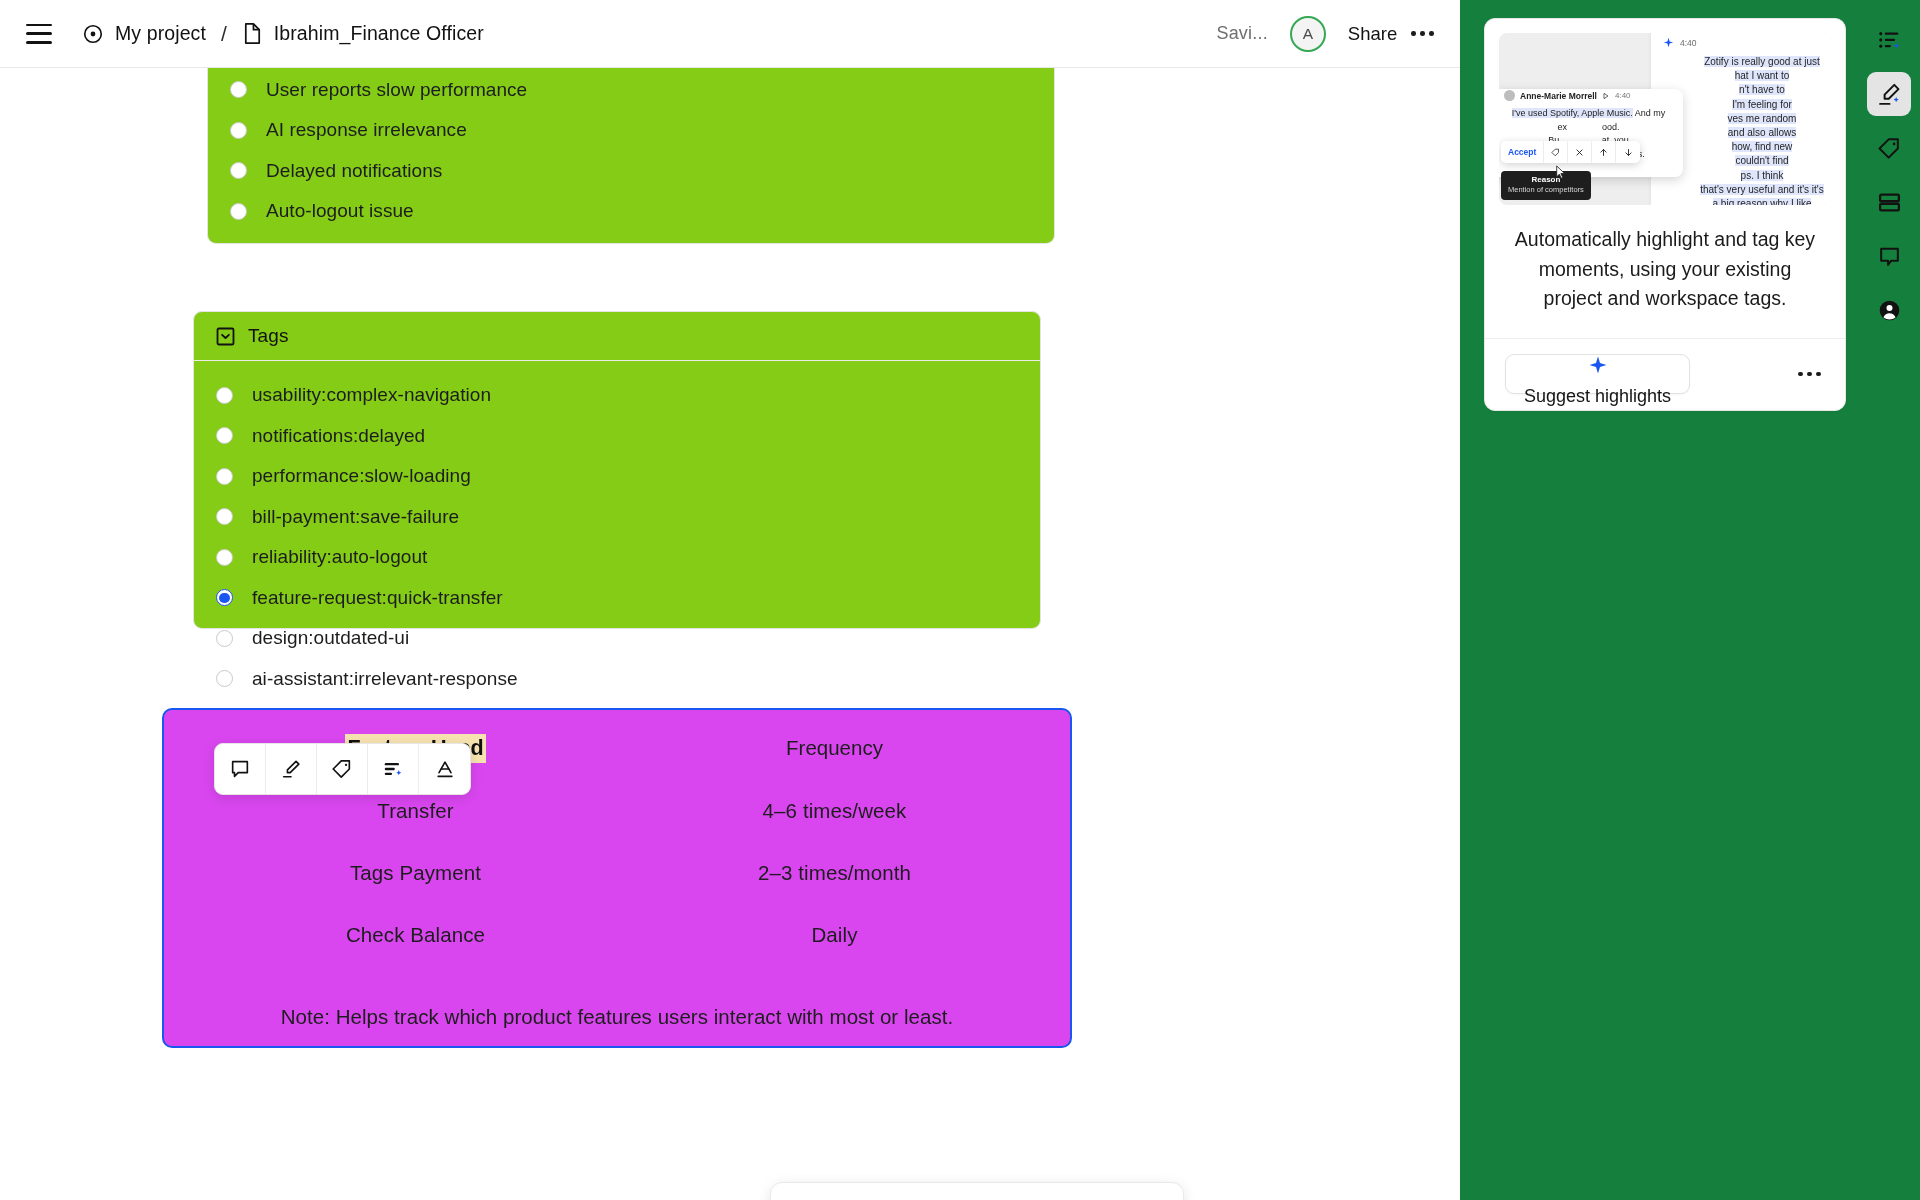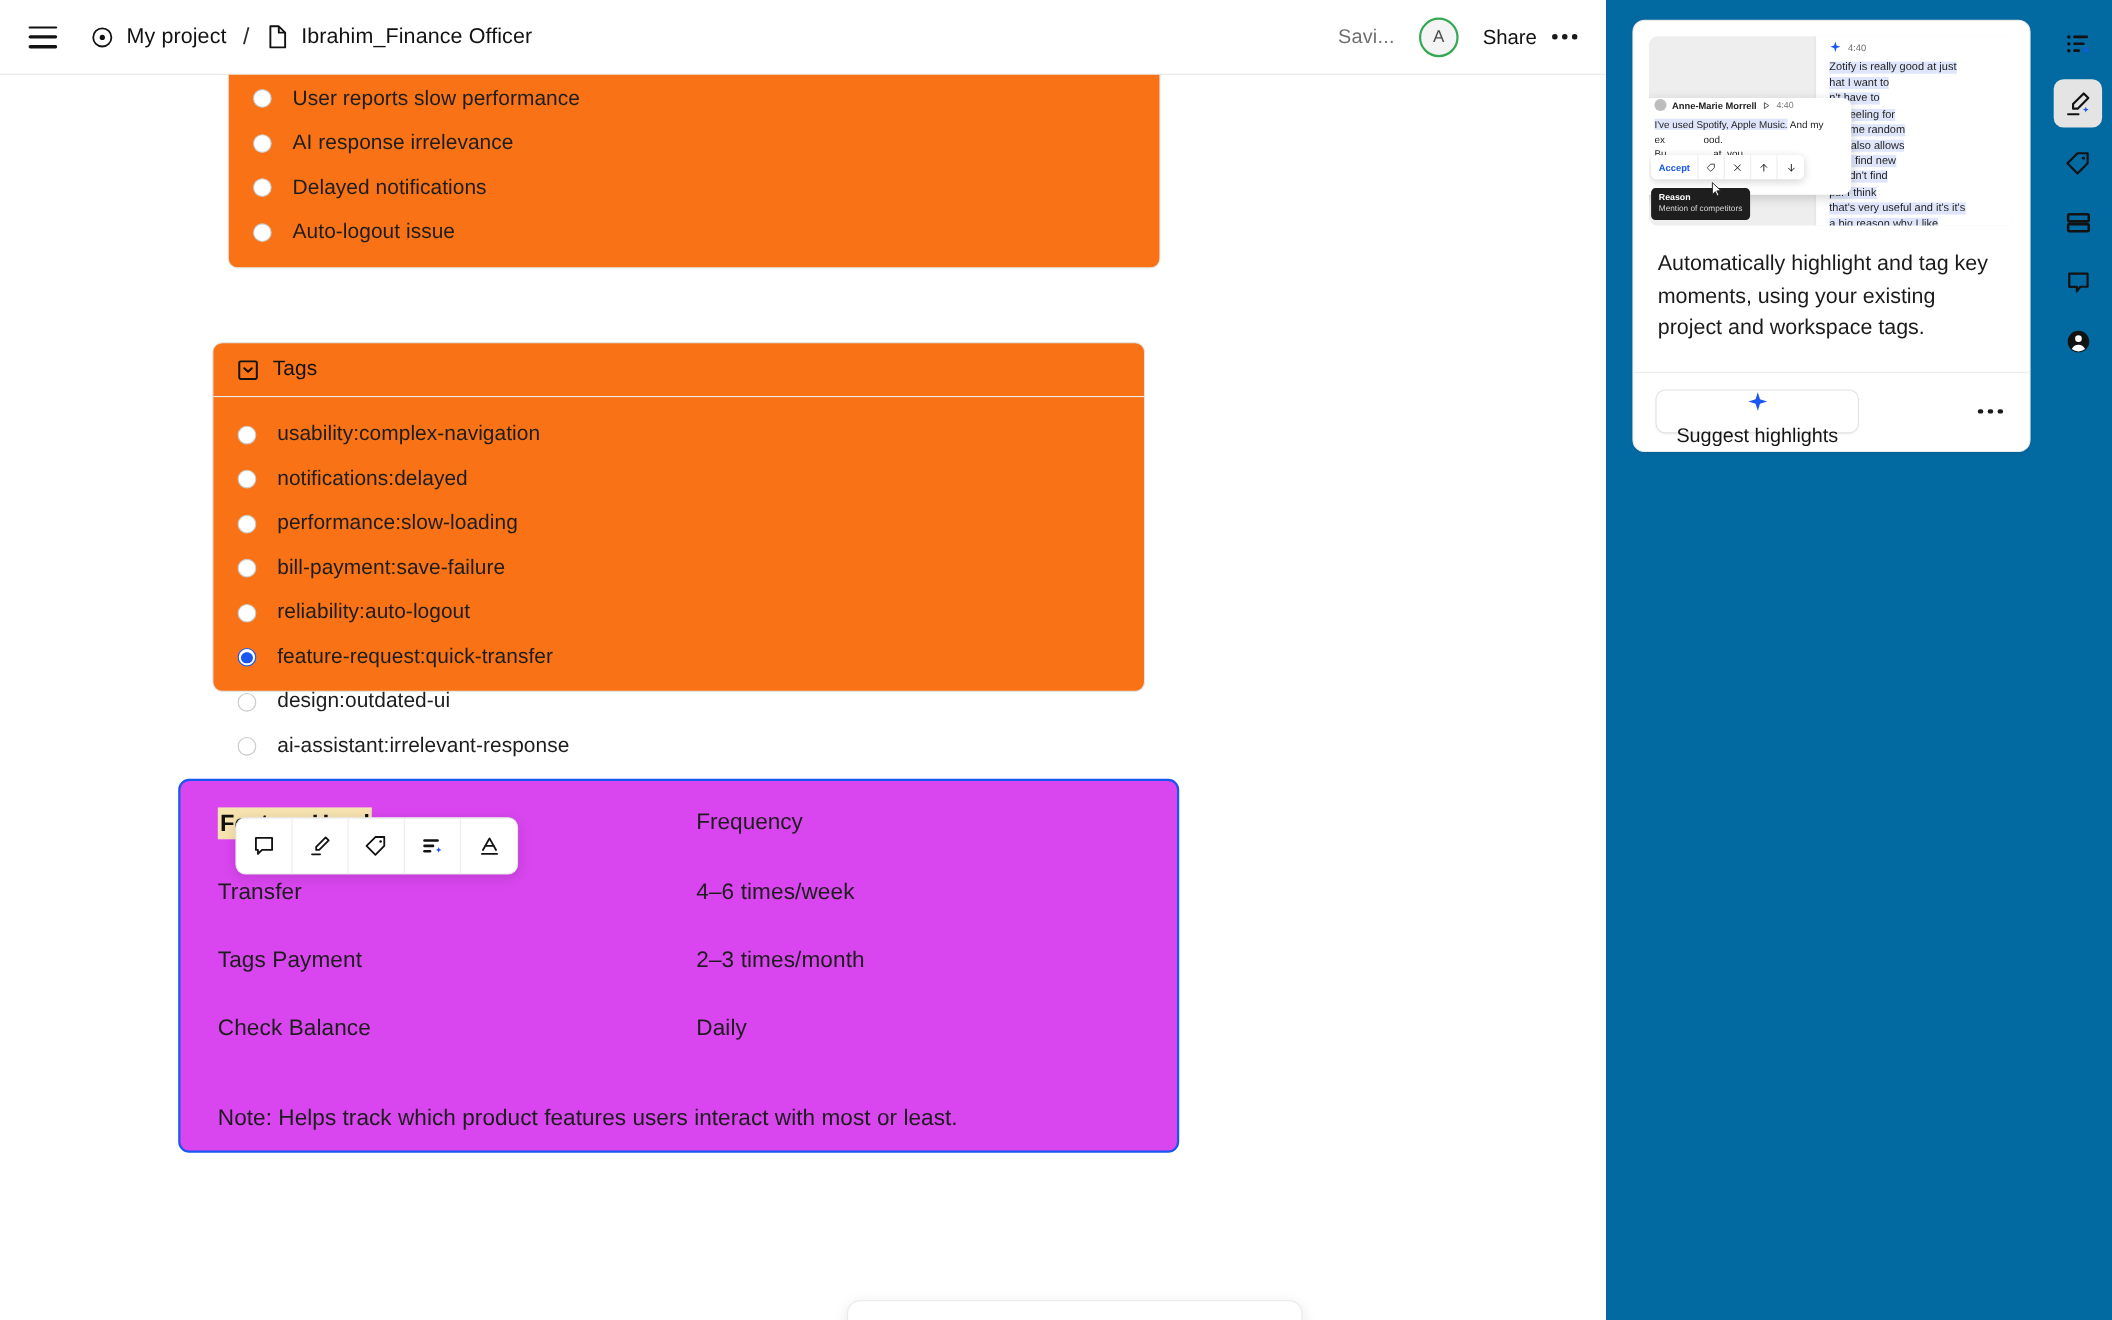--- a/index.html
+++ b/index.html
@@ -4,21 +4,21 @@
 <style>
   * { box-sizing: border-box; margin: 0; padding: 0; }
   html, body {
     width: 1920px; height: 1200px;
     font-family: "Liberation Sans", sans-serif;
     background: #ffffff;
     overflow: hidden;
     -webkit-font-smoothing: antialiased;
   }
 
-  #app { position: relative; width: 1550px; height: 1200px; display: flex; }
+  #app { position: relative; width: 1550px; height: 1200px; display: flex; text-align: center; }
 
   
   .doc-area {
     position: relative;
     width: 1460px; height: 1200px;
     background: #ffffff;
     flex: 0 0 1460px;
   }
 
   
@@ -51,21 +51,21 @@
   }
   .share-btn { font-size: 18.5px; color: #121212; font-weight: 500; cursor: pointer; margin-right: 10px; }
   .kebab { display: flex; gap: 4.5px; align-items: center; cursor: pointer; padding: 8px 4px; }
   .kebab i { width: 4.6px; height: 4.6px; border-radius: 50%; background: #1b1b1b; display: block; }
 
   
   .doc-body { position: relative; padding: 0; height: calc(1200px - 68px); overflow: hidden; }
 
   .block-card {
     position: absolute;
-    background: #f97316;
+    background: #84cc16;
     border: 1px solid #e4e4e4;
     border-radius: 9px;
   }
 
   
   #card-questions { left: 207px; top: -54px; width: 848px; height: 230px; }
   #card-tags { left: 193px; top: 243px; width: 848px; height: 318px; }
 
   .card-head {
     height: 49px; display: flex; align-items: center; gap: 13px;
@@ -133,21 +133,21 @@
     box-shadow: 0 3px 14px rgba(0,0,0,.10);
     cursor: text;
   }
   .chat-text { font-size: 19.5px; color: #6b6b6b; }
   .chat-text b { color: #121212; font-weight: 700; }
 
   
   .right-panel {
     position: relative;
     width: 460px; height: 1200px;
-    background: #0369a1;
+    background: #15803d;
     flex: 0 0 460px;
   }
   .insight-card {
     position: absolute; left: 24px; top: 18px;
     width: 362px;
     background: #fff; border: 1px solid #e7e7e7; border-radius: 11px;
     overflow: hidden;
     box-shadow: 0 1px 3px rgba(0,0,0,.05);
   }
   .thumb-wrap {

